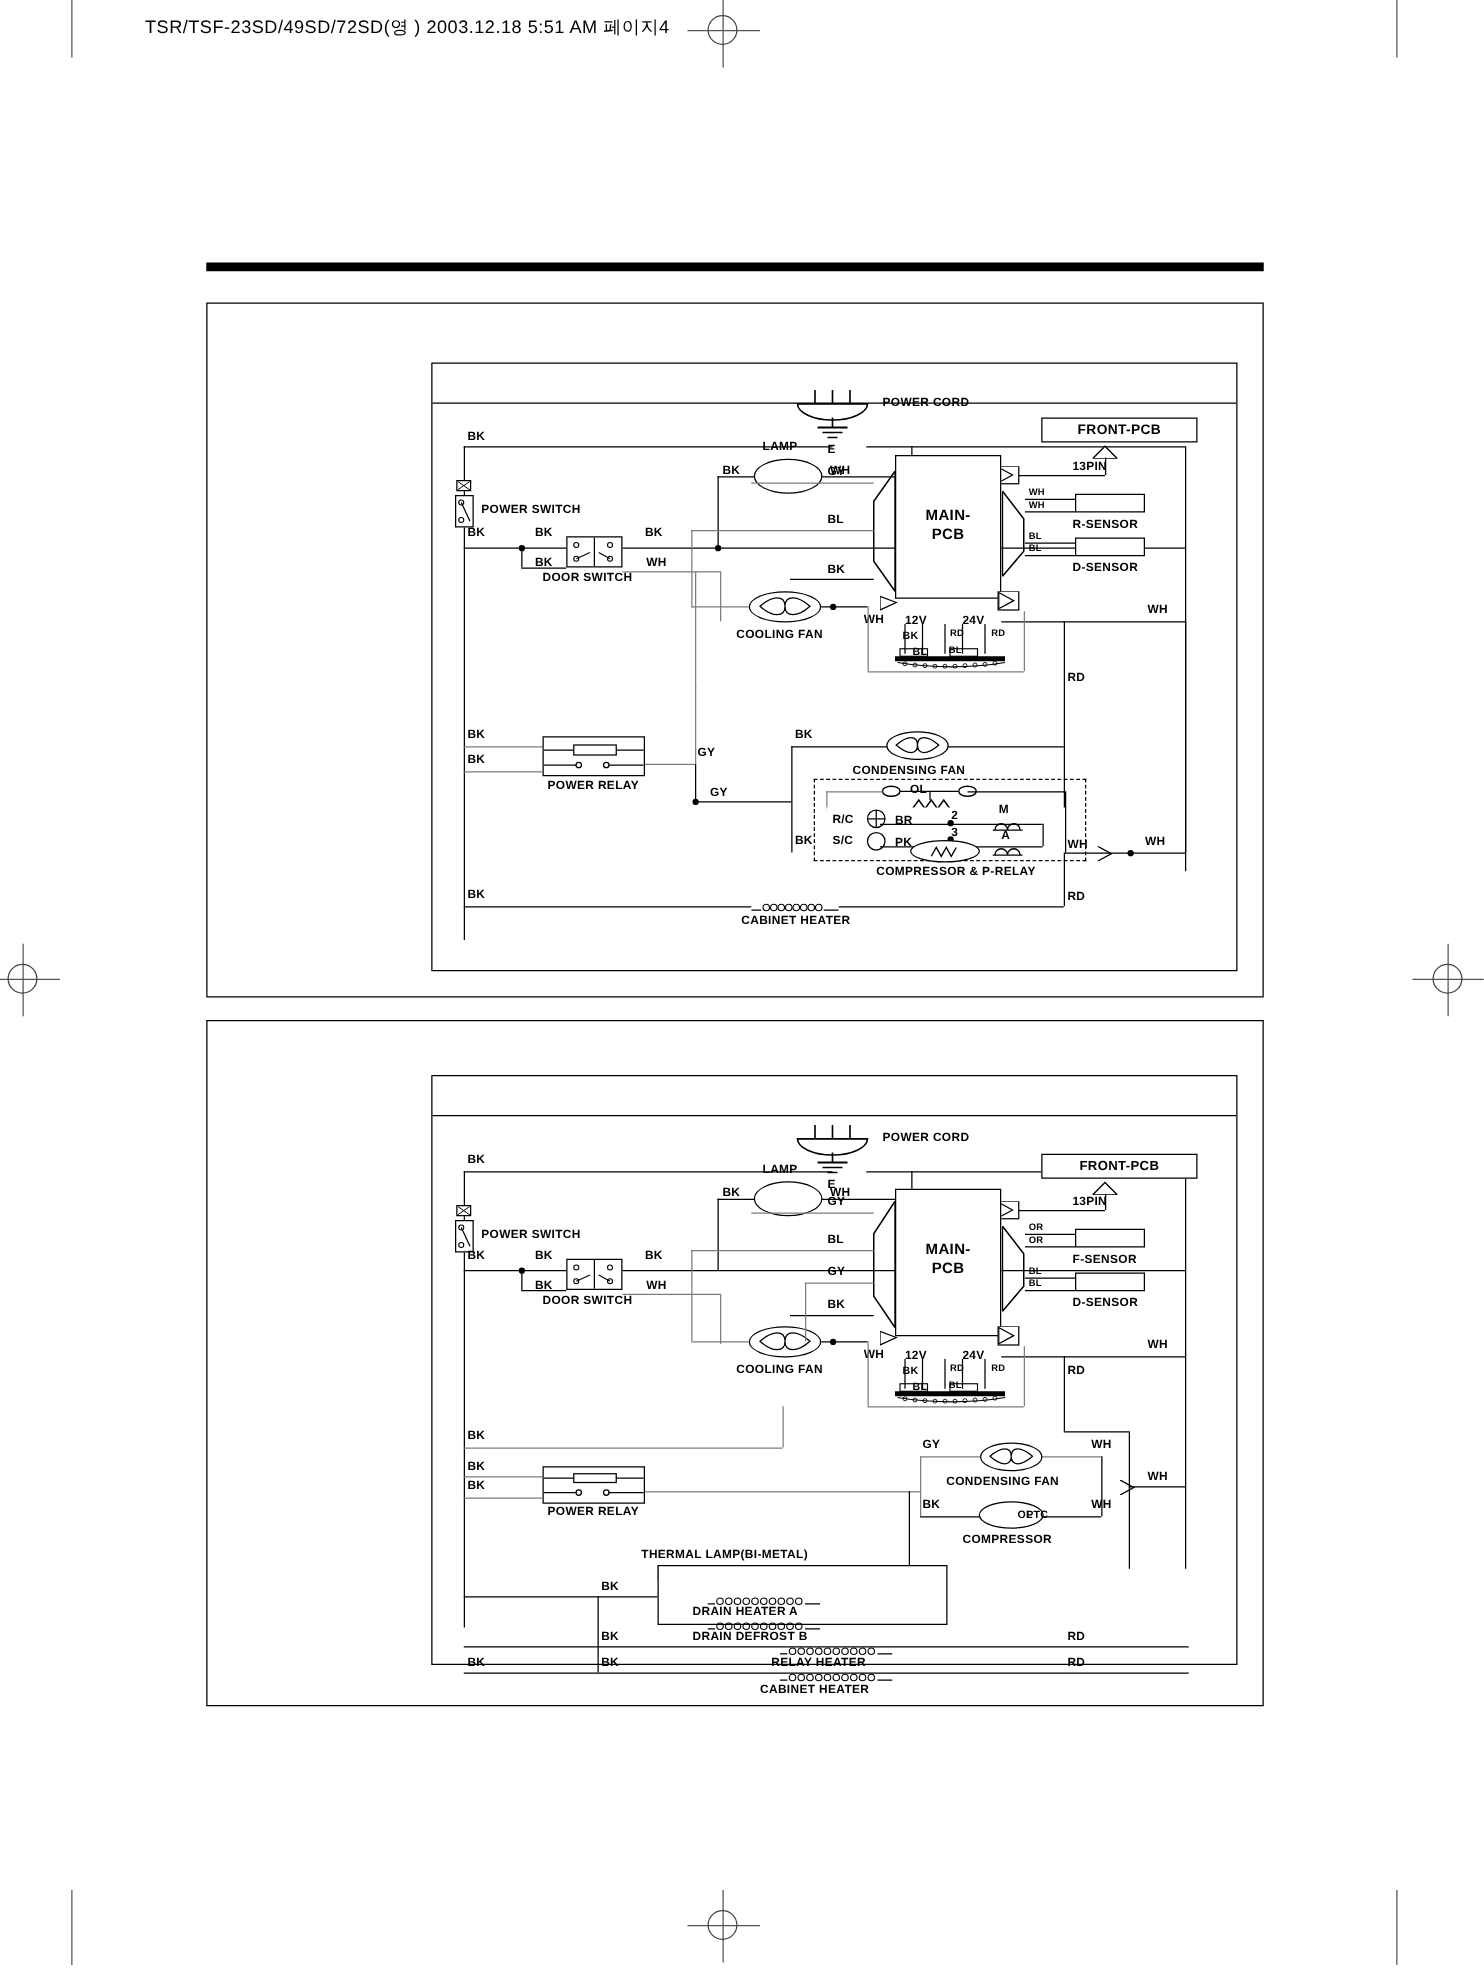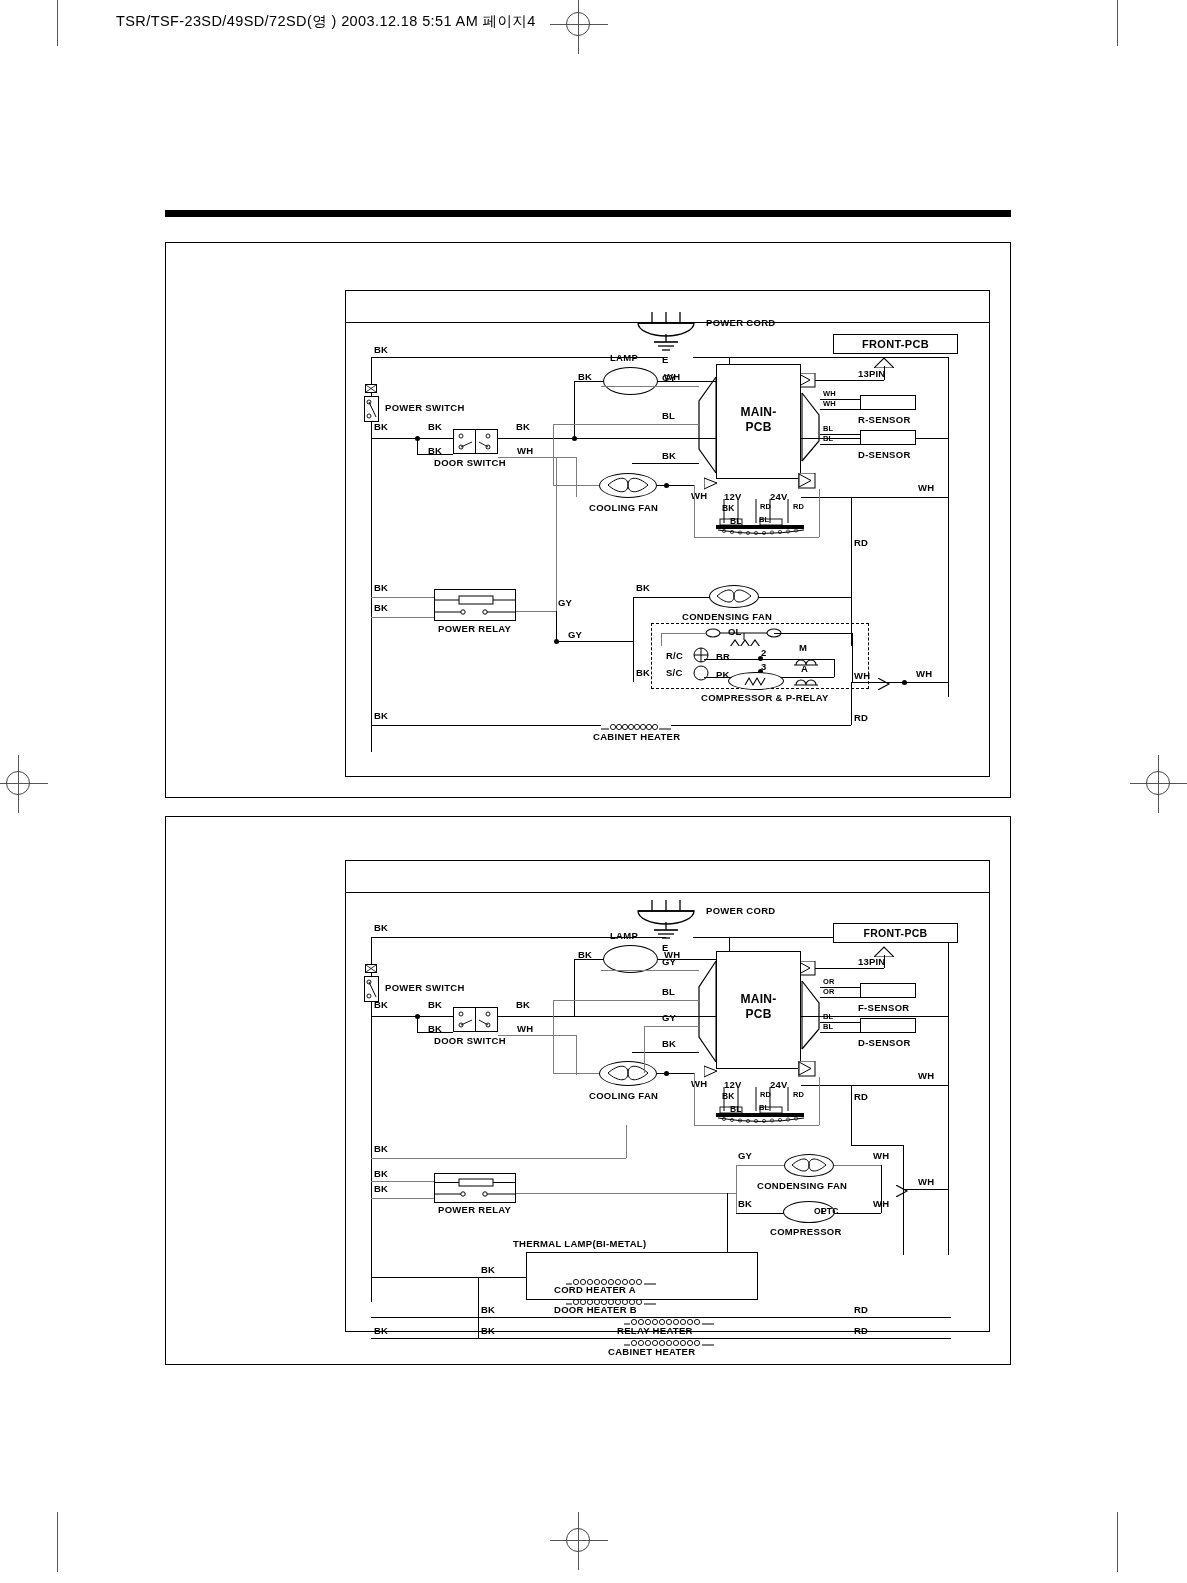--- a/index.html
+++ b/index.html
@@ -725,41 +725,41 @@
             <circle cx="38" cy="5" r="2.6"></circle>
             <circle cx="45" cy="5" r="2.6"></circle>
           <circle cx="52" cy="5" r="2.6"></circle>
             <circle cx="59" cy="5" r="2.6"></circle>
             <circle cx="66" cy="5" r="2.6"></circle>
           <circle cx="73" cy="5" r="2.6"></circle>
         </g>
         <line x1="78" y1="7" x2="90" y2="7" stroke="#000" stroke-width="1"></line>
       </svg>
     </div>
-    <div class="cap" style="left:208px;top:424px;">CORD HEATER A</div>
+    <div class="cap" style="left:208px;top:424px;">DRAIN HEATER A</div>
 
     <div class="sv" style="left:220px;top:432px;">
       <svg width="90" height="10">
         <line x1="0" y1="7" x2="6" y2="7" stroke="#000" stroke-width="1"></line>
         <g fill="none" stroke="#000" stroke-width=".9">
           <circle cx="10" cy="5" r="2.6"></circle>
             <circle cx="17" cy="5" r="2.6"></circle>
             <circle cx="24" cy="5" r="2.6"></circle>
           <circle cx="31" cy="5" r="2.6"></circle>
             <circle cx="38" cy="5" r="2.6"></circle>
             <circle cx="45" cy="5" r="2.6"></circle>
           <circle cx="52" cy="5" r="2.6"></circle>
             <circle cx="59" cy="5" r="2.6"></circle>
             <circle cx="66" cy="5" r="2.6"></circle>
           <circle cx="73" cy="5" r="2.6"></circle>
         </g>
         <line x1="78" y1="7" x2="90" y2="7" stroke="#000" stroke-width="1"></line>
       </svg>
     </div>
-    <div class="cap" style="left:208px;top:444px;">DOOR HEATER B</div>
+    <div class="cap" style="left:208px;top:444px;">DRAIN DEFROST B</div>
     <div class="lbl" style="left:135px;top:444px;">BK</div>
     <div class="lbl" style="left:508px;top:444px;">RD</div>
     <div class="w wh" style="left:25px;top:456px;width:580px;"></div>
 
     <div class="sv" style="left:278px;top:452px;">
       <svg width="90" height="10">
         <line x1="0" y1="7" x2="6" y2="7" stroke="#000" stroke-width="1"></line>
         <g fill="none" stroke="#000" stroke-width=".9">
           <circle cx="10" cy="5" r="2.6"></circle>
             <circle cx="17" cy="5" r="2.6"></circle>

